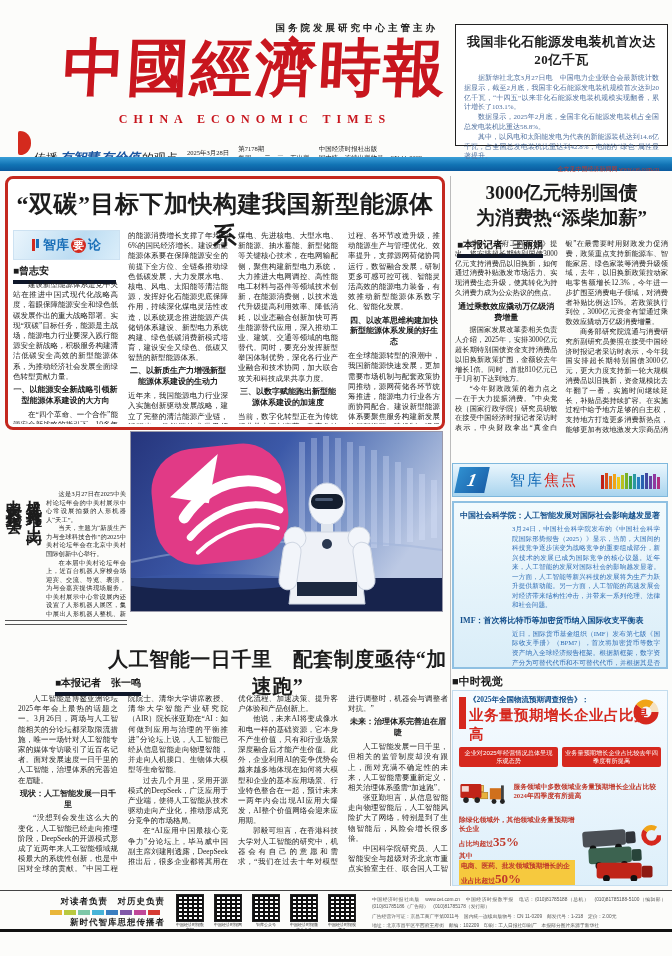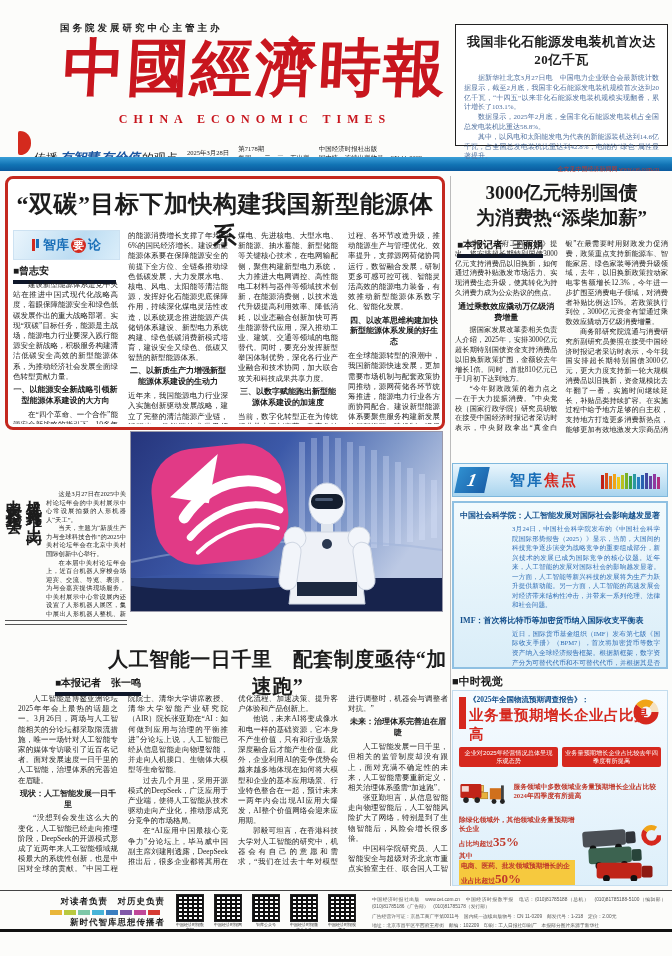--- a/index.html
+++ b/index.html
@@ -1,20 +1,20 @@
 <!DOCTYPE html>
 <html><head>
 <meta charset="utf-8">
 <style>
   html,body{margin:0;padding:0;background:#e8e8e4;}
   .page{position:relative;width:672px;height:956px;margin:0 auto;background:#fcfcfa;
         font-family:"Liberation Serif",serif;color:#1c1c1c;overflow:hidden;}
   .abs{position:absolute;}
   
-  .supervisor{top:22px;left:60px;width:390px;text-align:left;font-size:9.5px;font-weight:bold;letter-spacing:3px;}
+  .supervisor{top:22px;left:48px;width:390px;text-align:right;font-size:9.5px;font-weight:bold;letter-spacing:3px;}
   .paper-title{top:34px;left:55px;width:400px;text-align:center;font-size:62px;font-weight:bold;
                color:#c8161e;transform:skewX(-3deg);line-height:1.1;letter-spacing:2px;}
   .paper-title-en{top:112px;left:55px;width:400px;text-align:center;font-size:12px;font-weight:bold;
                   color:#c8161e;letter-spacing:6px;}
   .infobar{top:129px;left:30px;width:418px;height:28px;display:flex;align-items:stretch;}
   .infobar .cell{border-left:1px solid #999;padding:1px 4px;display:flex;flex-direction:column;justify-content:center;
                  font-size:6.5px;line-height:1.35;margin-top:28px;}
   .infobar .cell:first-child{border-left:none;}
   .red-comma{top:131px;left:18px;width:13px;height:24px;background:#d42a1e;border-radius:2px 90% 90% 2px / 2px 50% 50% 2px;}
   .slogan-cell{font-size:12px !important;display:flex;flex-direction:row !important;align-items:center;gap:2px;justify-content:center;}
@@ -54,21 +54,21 @@
   .ai-cols{top:694px;left:18px;width:430px;height:188px;column-count:4;column-gap:10px;}
   
   .cons-headline{top:180px;left:455px;width:213px;text-align:center;font-size:19px;font-weight:bold;line-height:1.32;}
   .cons-byline{top:238px;left:457px;}
   .cons-cols{top:240px;left:455px;width:213px;height:200px;column-count:2;column-gap:8px;font-size:7.2px;}
   
   .focus-banner{top:463px;left:452px;width:216px;height:34px;background:linear-gradient(180deg,#eaf6fd,#a9d4ee);
                 border:1px solid #7fb8dd;box-sizing:border-box;display:flex;align-items:center;}
   .focus-arrow{width:30px;height:26px;background:linear-gradient(120deg,#2f8fd0,#1a5fa8);transform:skewX(-12deg);
                margin-left:4px;color:#fff;font-weight:bold;font-style:italic;font-size:18px;text-align:center;line-height:26px;}
-  .focus-title{flex:1;text-align:center;font-size:15px;font-weight:bold;letter-spacing:2px;}
+  .focus-title{flex:1;text-align:center;font-size:15px;font-weight:normal;letter-spacing:2px;}
   .focus-title .b{color:#1a6fb8;} .focus-title .r{color:#d6281e;}
   .focus-box{top:501px;left:452px;width:216px;height:168px;border:2px solid #8fc0e2;box-sizing:border-box;
              background:linear-gradient(180deg,#f2fafd,#d9edf8);padding:5px 6px;overflow:hidden;}
   .focus-item-title{font-size:8px;font-weight:bold;color:#14508c;margin:2px 0 3px 0;}
   .focus-item-body{font-size:6.6px;line-height:1.45;color:#2f6db5;text-align:justify;margin:0 0 5px 52px;}
   
   .vis-label{top:674px;left:452px;font-size:11px;font-weight:bold;}
   .vis-box{top:690px;left:452px;width:216px;height:196px;box-sizing:border-box;border:1px solid #c3dcee;
            background:linear-gradient(180deg,#f6fbff,#ddeffa);padding:4px 6px;overflow:hidden;}
   .vis-pre{font-size:7.5px;font-weight:bold;color:#14508c;margin-left:10px;}

